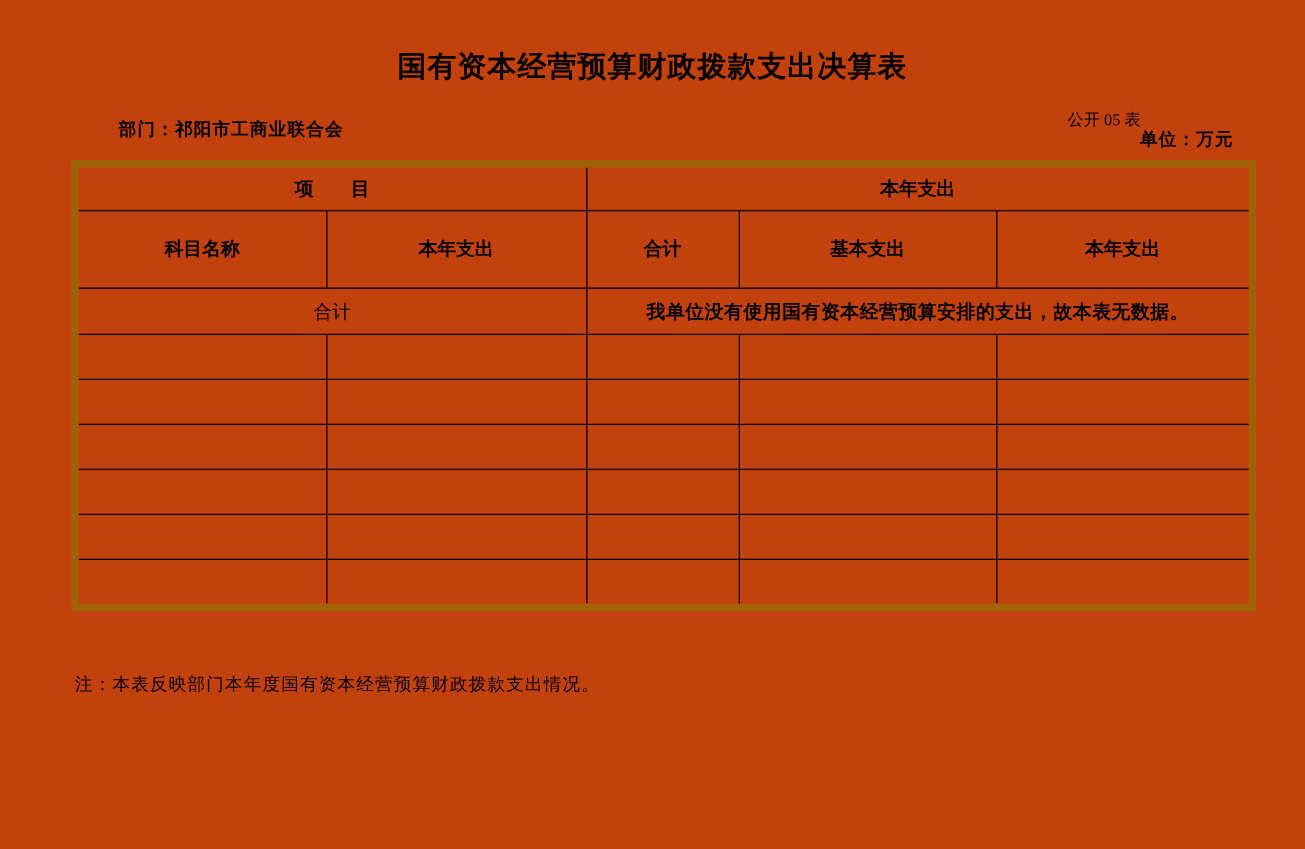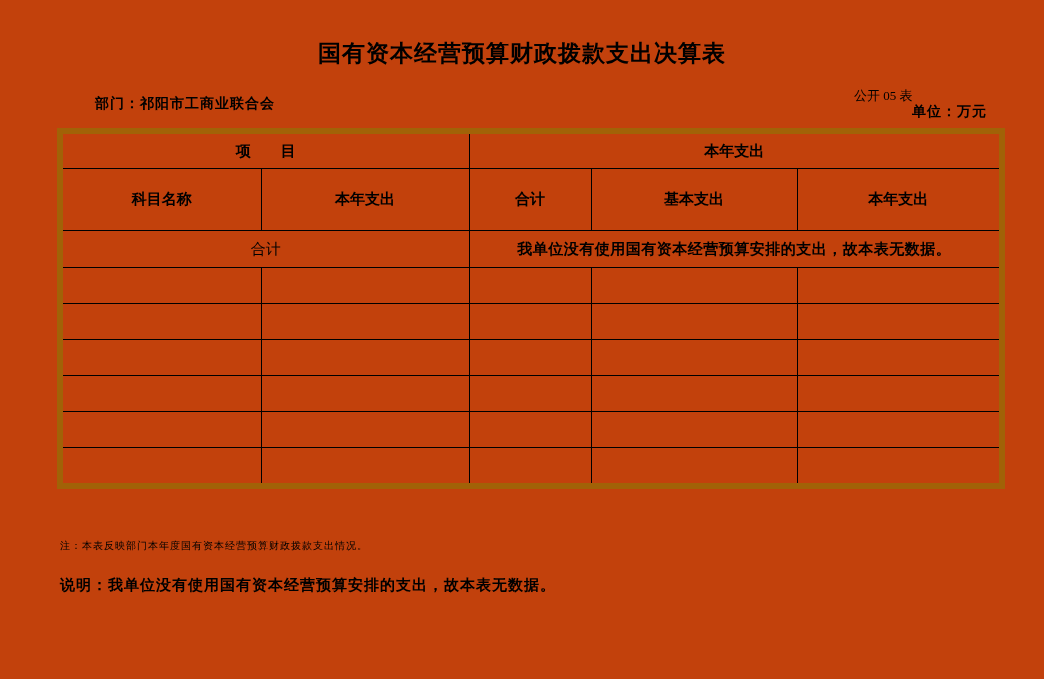--- a/index.html
+++ b/index.html
@@ -55,21 +55,21 @@
   tr.r2 td { height: 61px; }
   tr.r3 td { height: 35px; }
   tr.r4 td { height: 36px; }
   tr.re td { height: 35px; }
 
   .bold { font-weight: bold; }
   .note-cell { font-weight: bold; font-size: 15px; letter-spacing: 0.5px; }
 
   .footnote {
     position: absolute; left: 60px;
-    font-size: 10px;
+    font-size: 14px;
     letter-spacing: 1px;
   }
   .footnote.explanation {
     font-weight: bold;
     font-size: 15px;
   }
 </style>
 </head>
 <body>
 
@@ -144,15 +144,14 @@
         <td></td>
         <td></td>
         <td></td>
         <td></td>
         <td></td>
       </tr>
     </tbody>
   </table>
 
   <div class="footnote" style="top:539px">注：本表反映部门本年度国有资本经营预算财政拨款支出情况。</div>
-  <div class="footnote explanation" style="top:576px">说明：我单位没有使用国有资本经营预算安排的支出，故本表无数据。</div>
 
 </div>
 
 </body></html>

